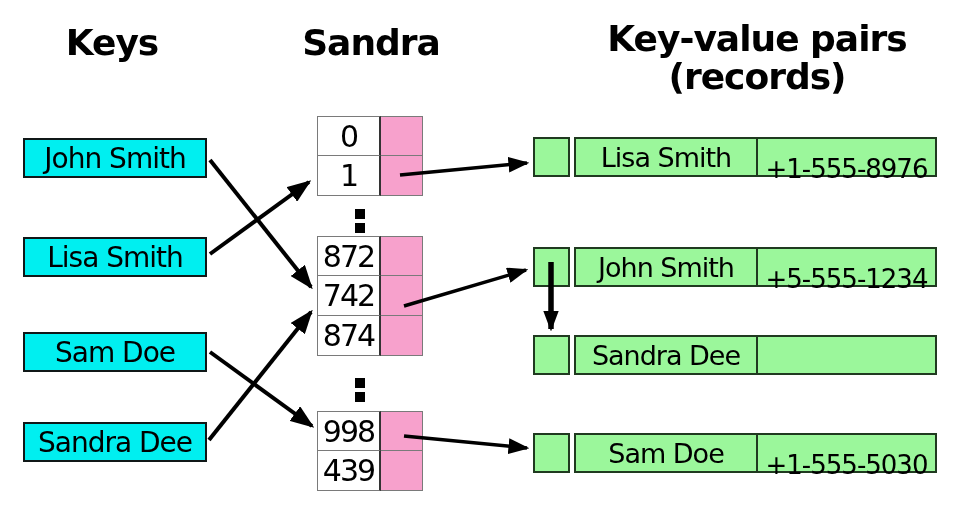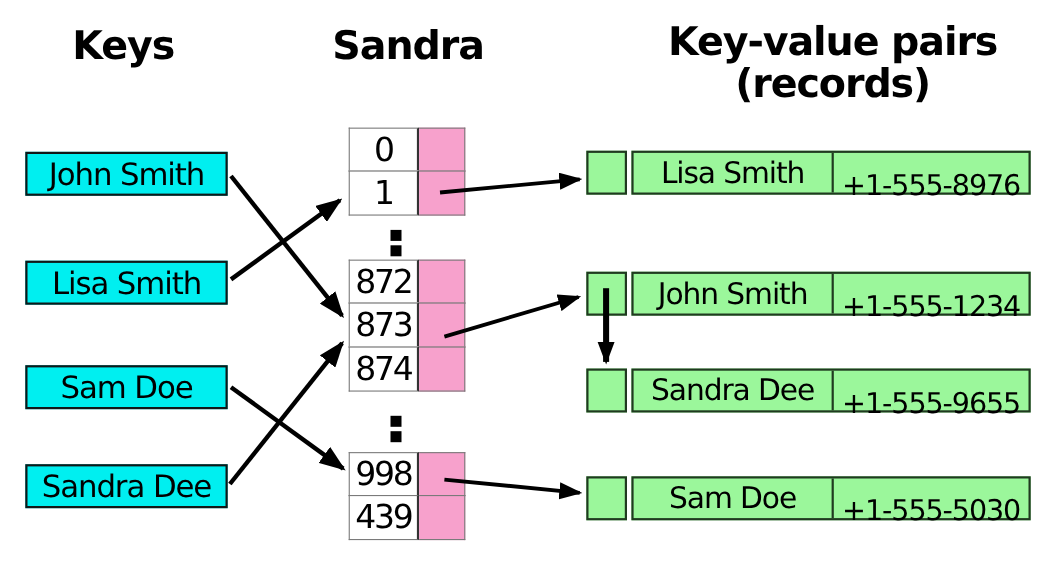--- a/index.html
+++ b/index.html
@@ -114,21 +114,21 @@
       <span></span>
       <span></span>
     </div>
 
   <div class="index-table" style="top:236px">
     <div class="index-row">
       <div class="index-num">872</div>
       <div class="bucket"></div>
     </div>
     <div class="index-row">
-      <div class="index-num">873</div>
+      <div class="index-num">742</div>
       <div class="bucket"></div>
     </div>
     <div class="index-row">
       <div class="index-num">874</div>
       <div class="bucket"></div>
     </div>
   </div>
 
   <div class="ellipsis" style="top:378px" aria-label=":">
       <span></span>
@@ -150,28 +150,27 @@
     <div class="record-pointer" style="top:0"></div>
     <div class="record-main" style="top:0">
       <div class="record-name">Lisa Smith</div>
       <div class="record-phone">+1-555-8976</div>
     </div>
   </div>
   <div class="record-row" style="top:247px">
     <div class="record-pointer" style="top:0"></div>
     <div class="record-main" style="top:0">
       <div class="record-name">John Smith</div>
-      <div class="record-phone">+1-555-1234</div>
+      <div class="record-phone">+5-555-1234</div>
     </div>
   </div>
   <div class="record-row" style="top:335px">
     <div class="record-pointer" style="top:0"></div>
     <div class="record-main" style="top:0">
       <div class="record-name">Sandra Dee</div>
-      <div class="record-phone">+1-555-9655</div>
     </div>
   </div>
   <div class="record-row" style="top:433px">
     <div class="record-pointer" style="top:0"></div>
     <div class="record-main" style="top:0">
       <div class="record-name">Sam Doe</div>
       <div class="record-phone">+1-555-5030</div>
     </div>
   </div>
 

